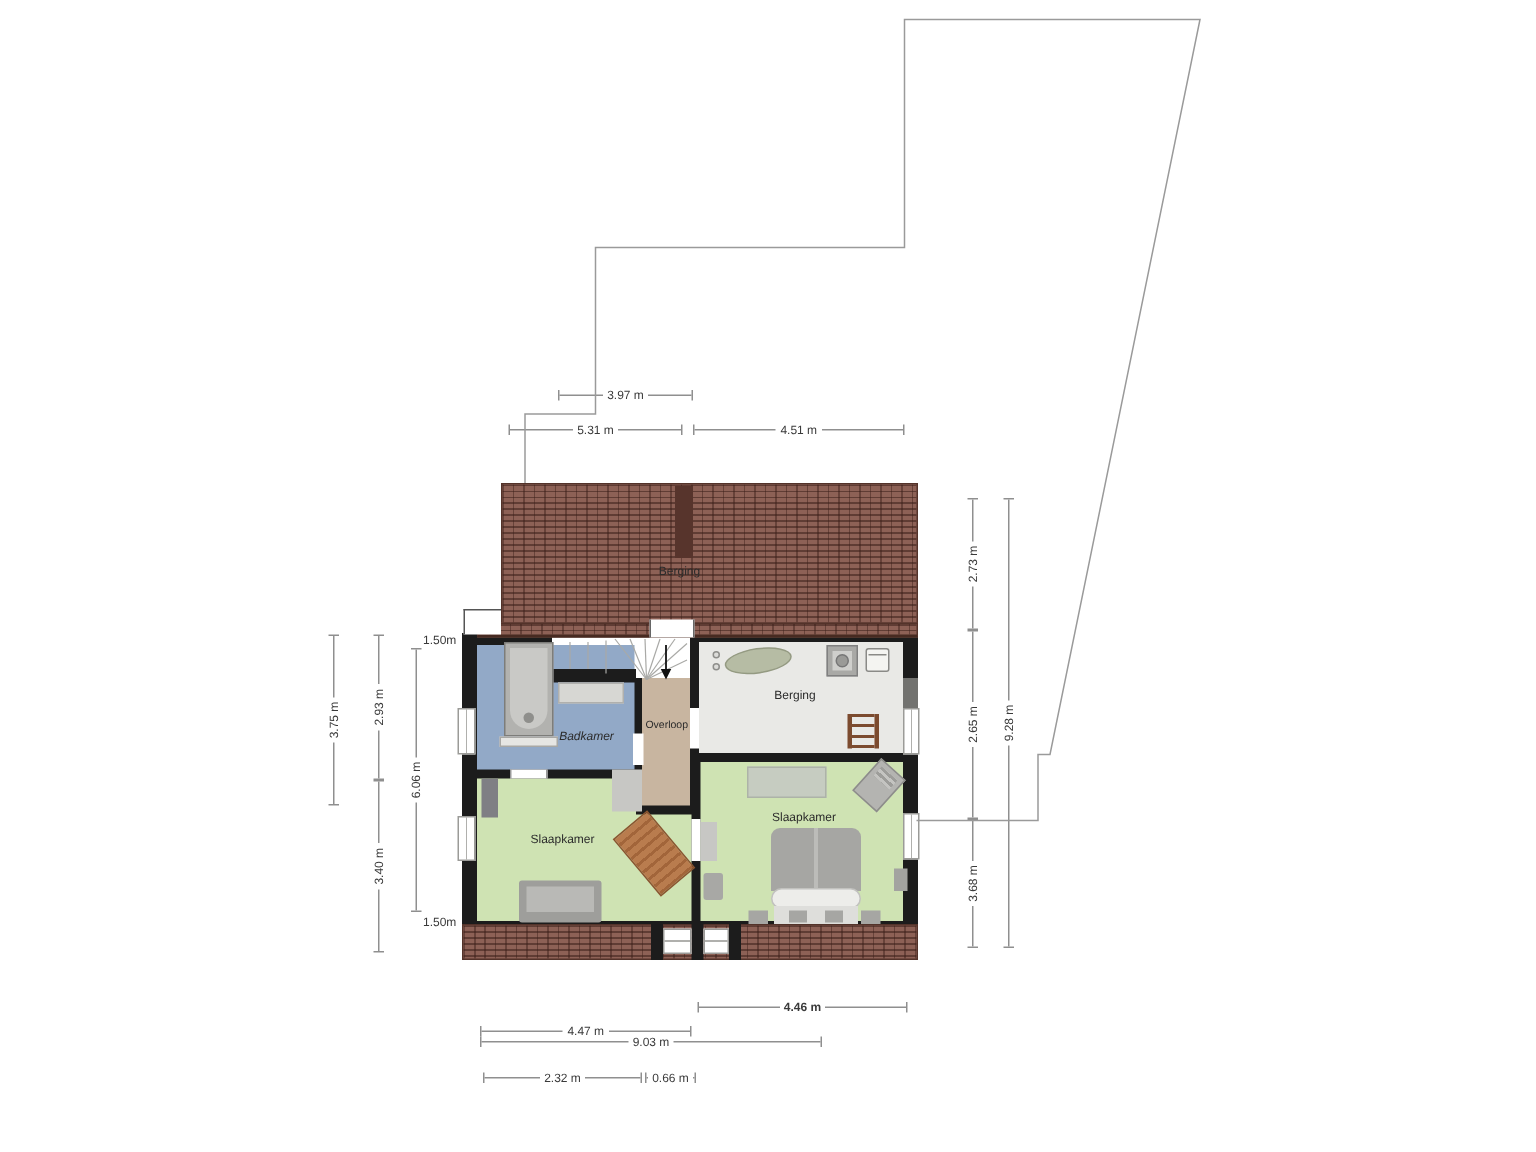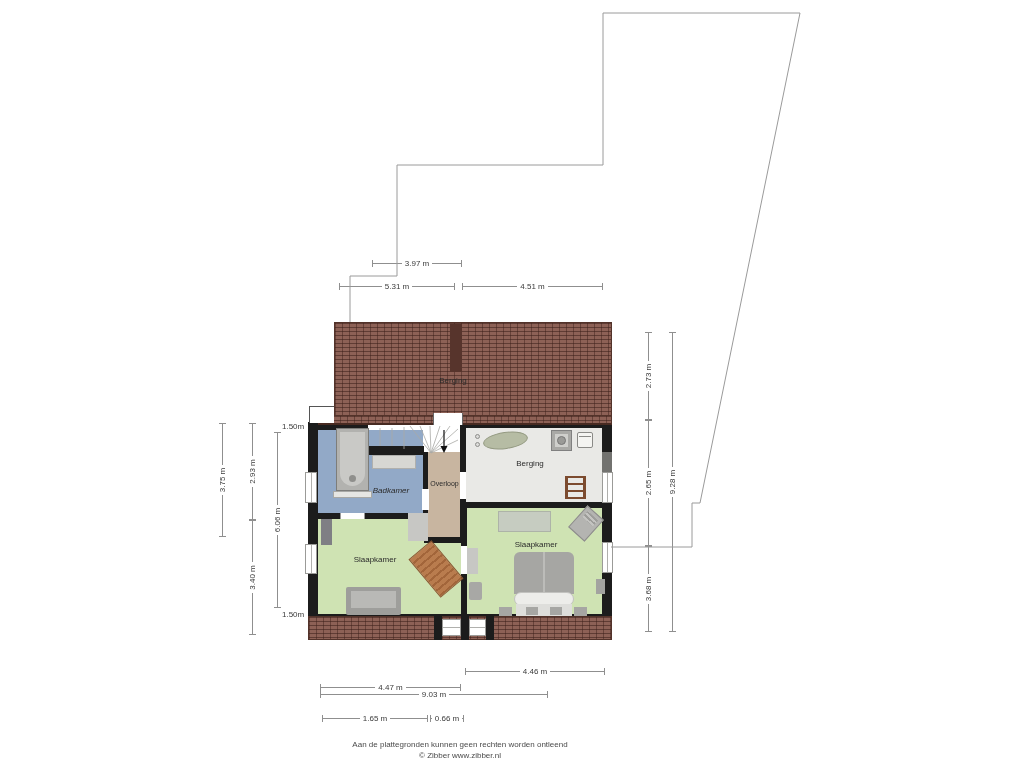--- a/index.html
+++ b/index.html
@@ -149,38 +149,38 @@
       <i class="l"></i>
       <i class="t"></i>
     </div>
   <div class="dim" style="left:320px;top:667px;width:141px;margin-top:16px;">
     <i class="t"></i>
       <i class="l"></i>
       <span class="lab">4.47 m</span>
       <i class="l"></i>
       <i class="t"></i>
     </div>
-  <div class="dim" style="left:465px;top:667px;width:140px;">
+  <div class="dim" style="left:465px;top:667px;width:140px;font-weight:bold;">
     <i class="t"></i>
       <i class="l"></i>
       <span class="lab">4.46 m</span>
       <i class="l"></i>
       <i class="t"></i>
     </div>
   <div class="dim" style="left:320px;top:690px;width:228px;">
     <i class="t"></i>
       <i class="l"></i>
       <span class="lab">9.03 m</span>
       <i class="l"></i>
       <i class="t"></i>
     </div>
   <div class="dim" style="left:322px;top:714px;width:106px;">
     <i class="t"></i>
       <i class="l"></i>
-      <span class="lab">1.65 m</span>
+      <span class="lab">2.32 m</span>
       <i class="l"></i>
       <i class="t"></i>
     </div>
   <div class="dim" style="left:430px;top:714px;width:34px;">
     <i class="t"></i>
       <i class="l"></i>
       <span class="lab">0.66 m</span>
       <i class="l"></i>
       <i class="t"></i>
     </div>
@@ -238,24 +238,20 @@
     <i class="t"></i>
       <i class="l"></i>
       <span class="lab">9.28 m</span>
       <i class="l"></i>
       <i class="t"></i>
     </div>
 
   <div class="freelab" style="left:282px;top:422px;">1.50m</div>
   <div class="freelab" style="left:282px;top:610px;">1.50m</div>
 
-  <div class="footer" style="left:160px;top:739px;width:600px;">
-    <span style="display:block;">Aan de plattegronden kunnen geen rechten worden ontleend</span>
-    <span style="display:block;">© Zibber www.zibber.nl</span>
-  </div>
 
   <svg class="overlay" width="1024" height="768" viewBox="0 0 1024 768">
     <polyline points="350,322 350,276 397,276 397,165 603,165 603,13 800,13 700,503 692,503 692,547 611,547" fill="none" stroke="#9a9a9a" stroke-width="1"></polyline>
     <g stroke="#a9a9a6" stroke-width="0.8">
       <line x1="380" y1="428" x2="380" y2="446"></line>
       <line x1="392" y1="428" x2="392" y2="446"></line>
       <line x1="404" y1="427" x2="404" y2="449"></line>
       <line x1="431" y1="453" x2="410" y2="426"></line>
       <line x1="431" y1="453" x2="420" y2="426"></line>
       <line x1="431" y1="453" x2="430" y2="426"></line>

